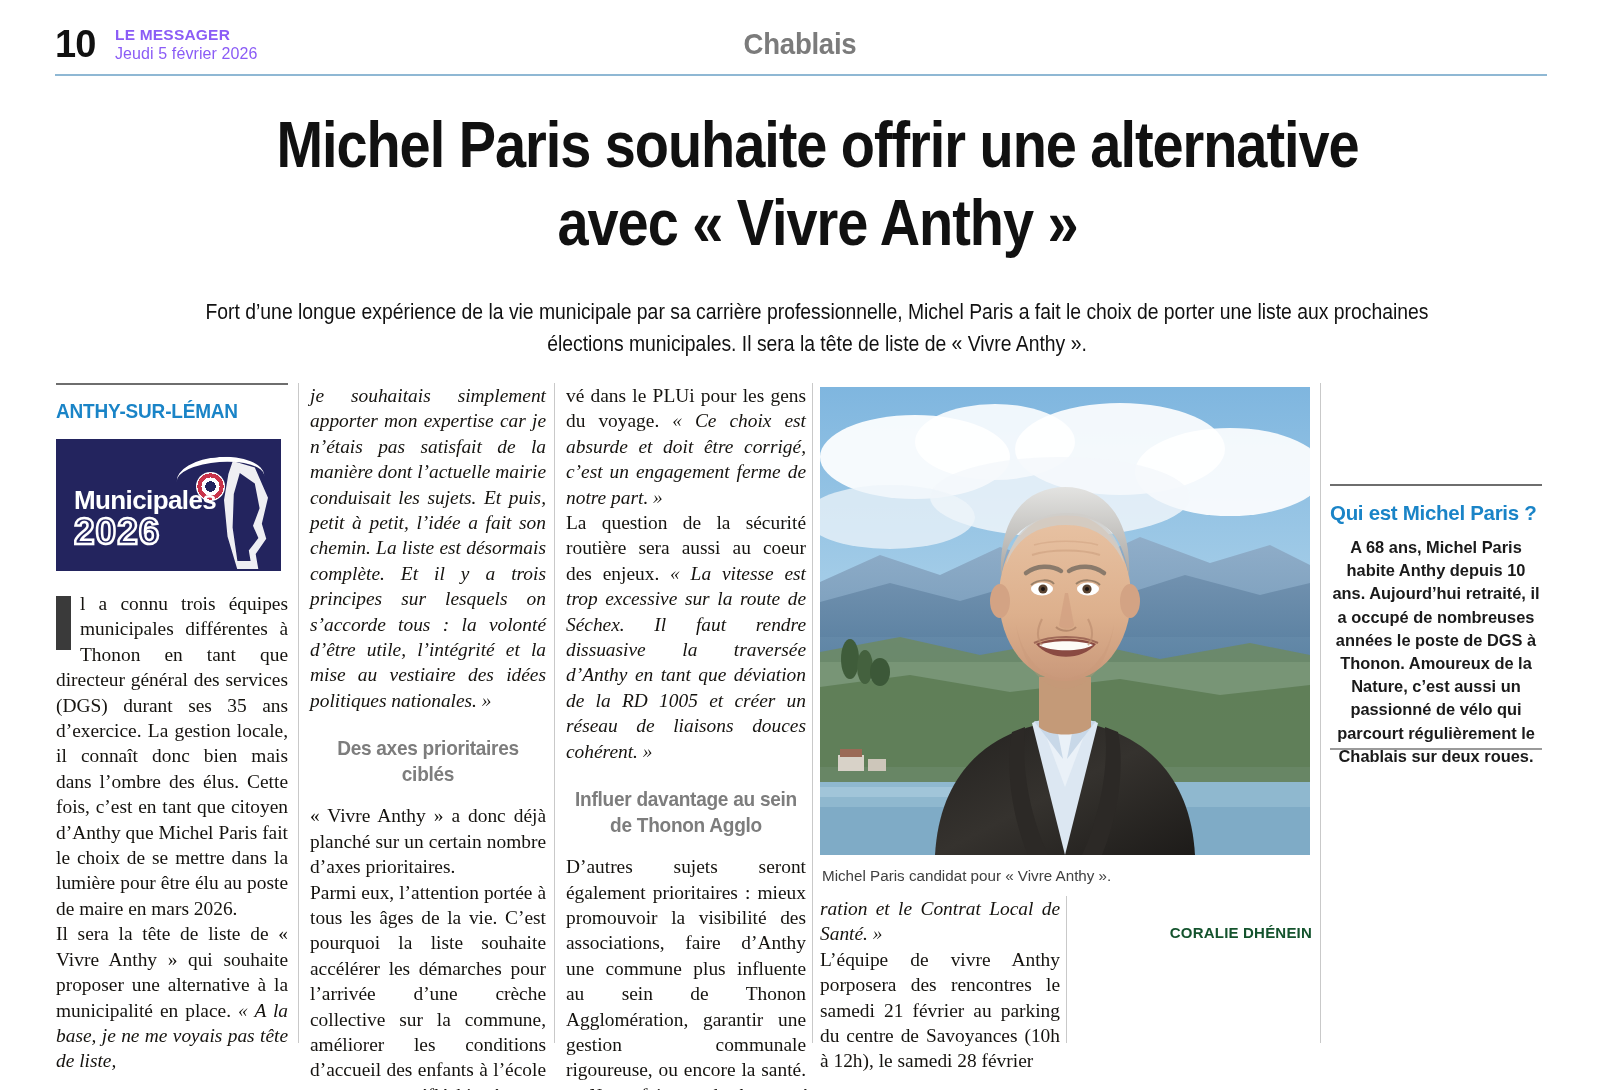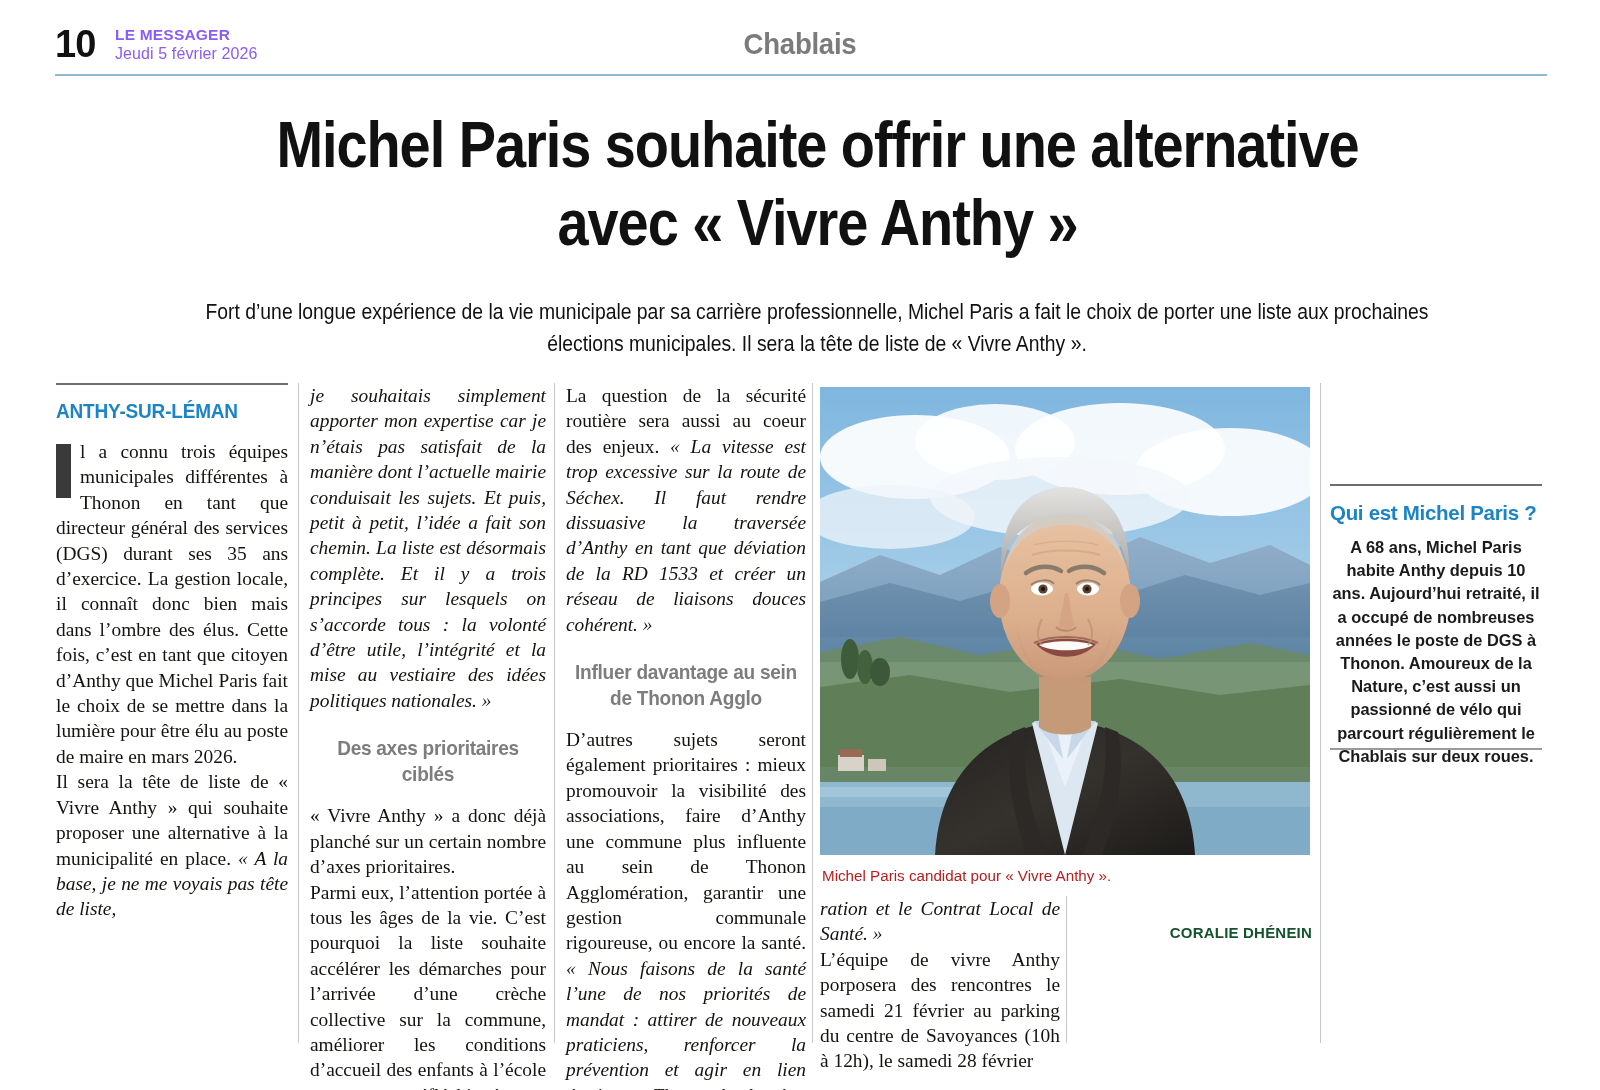--- a/index.html
+++ b/index.html
@@ -161,21 +161,21 @@
 
   
   .photo {
     position: absolute; left: 820px; top: 387px; width: 490px; height: 468px;
     overflow: hidden; background: #bcd6e8;
   }
   .photo svg { display: block; width: 100%; height: 100%; }
   .caption {
     position: absolute; left: 822px; top: 866px; width: 490px;
     font-family: "Liberation Sans", sans-serif;
-    font-size: 15.2px; line-height: 20px; color: #b91c1c;
+    font-size: 15.2px; line-height: 20px; color: #404040;
   }
 
   
   .b1 { position: absolute; left: 820px; top: 896px; width: 240px; }
   .b2 { position: absolute; left: 1074px; top: 896px; width: 238px; }
   .byline {
     text-align: right;
     font-family: "Liberation Sans", sans-serif;
     font-weight: bold; font-size: 15px; line-height: 22px;
     color: #14532d; letter-spacing: 0.2px;
@@ -223,20 +223,28 @@
   <div class="vrule" style="left:298px; top:383px; height:660px;"></div>
   <div class="vrule" style="left:554px; top:383px; height:660px;"></div>
   <div class="vrule" style="left:812px; top:383px; height:660px;"></div>
   <div class="vrule" style="left:1066px; top:896px; height:147px;"></div>
   <div class="vrule" style="left:1320px; top:383px; height:660px;"></div>
 
   <div class="col c1">
     <div class="c1-toprule"></div>
     <div class="kicker">ANTHY-SUR-LÉMAN</div>
 
+    <div class="logo-box">
+      <div class="logo-brow"></div>
+      <div class="logo-face"></div>
+      <div class="logo-face-inner"></div>
+      <div class="logo-cockade"></div>
+      <div class="logo-word">Municipales</div>
+      <div class="logo-year">2026</div>
+    </div>
 
     <div class="col-text">
       <p>
         <span class="dropcap-block"></span><span>l a connu trois équipes municipales différentes à Thonon en tant que directeur général des services (DGS) durant ses 35 ans d’exercice. La gestion locale, il connaît donc bien mais dans l’ombre des élus. Cette fois, c’est en tant que citoyen d’Anthy que Michel Paris fait le choix de se mettre dans la lumière pour être élu au poste de maire en mars 2026.</span>
       </p>
       <p>
         <span>Il sera la tête de liste de « Vivre Anthy » qui souhaite proposer une alternative à la municipalité en place. </span><span class="ital">« A la base, je ne me voyais pas tête de liste,</span>
       </p>
     </div>
   </div>
@@ -247,21 +255,24 @@
       <div class="subhead">Des axes prioritaires ciblés</div>
       <p>« Vivre Anthy » a donc déjà planché sur un certain nombre d’axes prioritaires.</p>
       <p>Parmi eux, l’attention portée à tous les âges de la vie. C’est pourquoi la liste souhaite accélérer les démarches pour l’arrivée d’une crèche collective sur la commune, améliorer les conditions d’accueil des enfants à l’école ou encore réfléchir à une résidence autonomie.</p>
 
     </div>
   </div>
 
   <div class="col c3">
     <div class="col-text">
       <p>
-        <span>La question de la sécurité routière sera aussi au coeur des enjeux. </span><span class="ital">« La vitesse est trop excessive sur la route de Séchex. Il faut rendre dissuasive la traversée d’Anthy en tant que déviation de la RD 1533 et créer un réseau de liaisons douces cohérent. »</span>
+        <span>vé dans le PLUi pour les gens du voyage. </span><span class="ital">« Ce choix est absurde et doit être corrigé, c’est un engagement ferme de notre part. »</span>
+      </p>
+      <p>
+        <span>La question de la sécurité routière sera aussi au coeur des enjeux. </span><span class="ital">« La vitesse est trop excessive sur la route de Séchex. Il faut rendre dissuasive la traversée d’Anthy en tant que déviation de la RD 1005 et créer un réseau de liaisons douces cohérent. »</span>
       </p>
       <div class="subhead">
         <span>Influer davantage au sein</span><br>
         <span>de Thonon Agglo</span>
       </div>
       <p>
         <span>D’autres sujets seront également prioritaires : mieux promouvoir la visibilité des associations, faire d’Anthy une commune plus influente au sein de Thonon Agglomération, garantir une gestion communale rigoureuse, ou encore la santé. </span><span class="ital">« Nous faisons de la santé l’une de nos priorités de mandat : attirer de nouveaux praticiens, renforcer la prévention et agir en lien étroit avec Thonon Agglomé-</span>
       </p>
     </div>
   </div>

